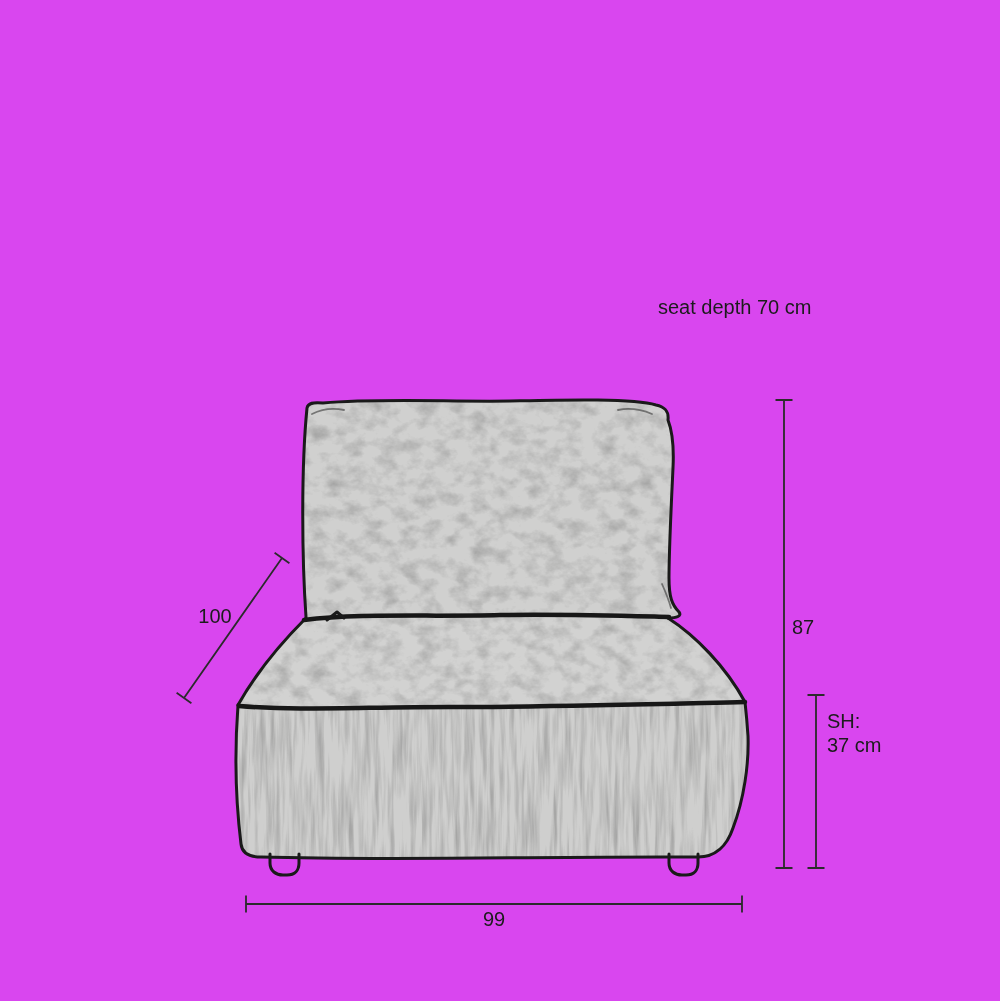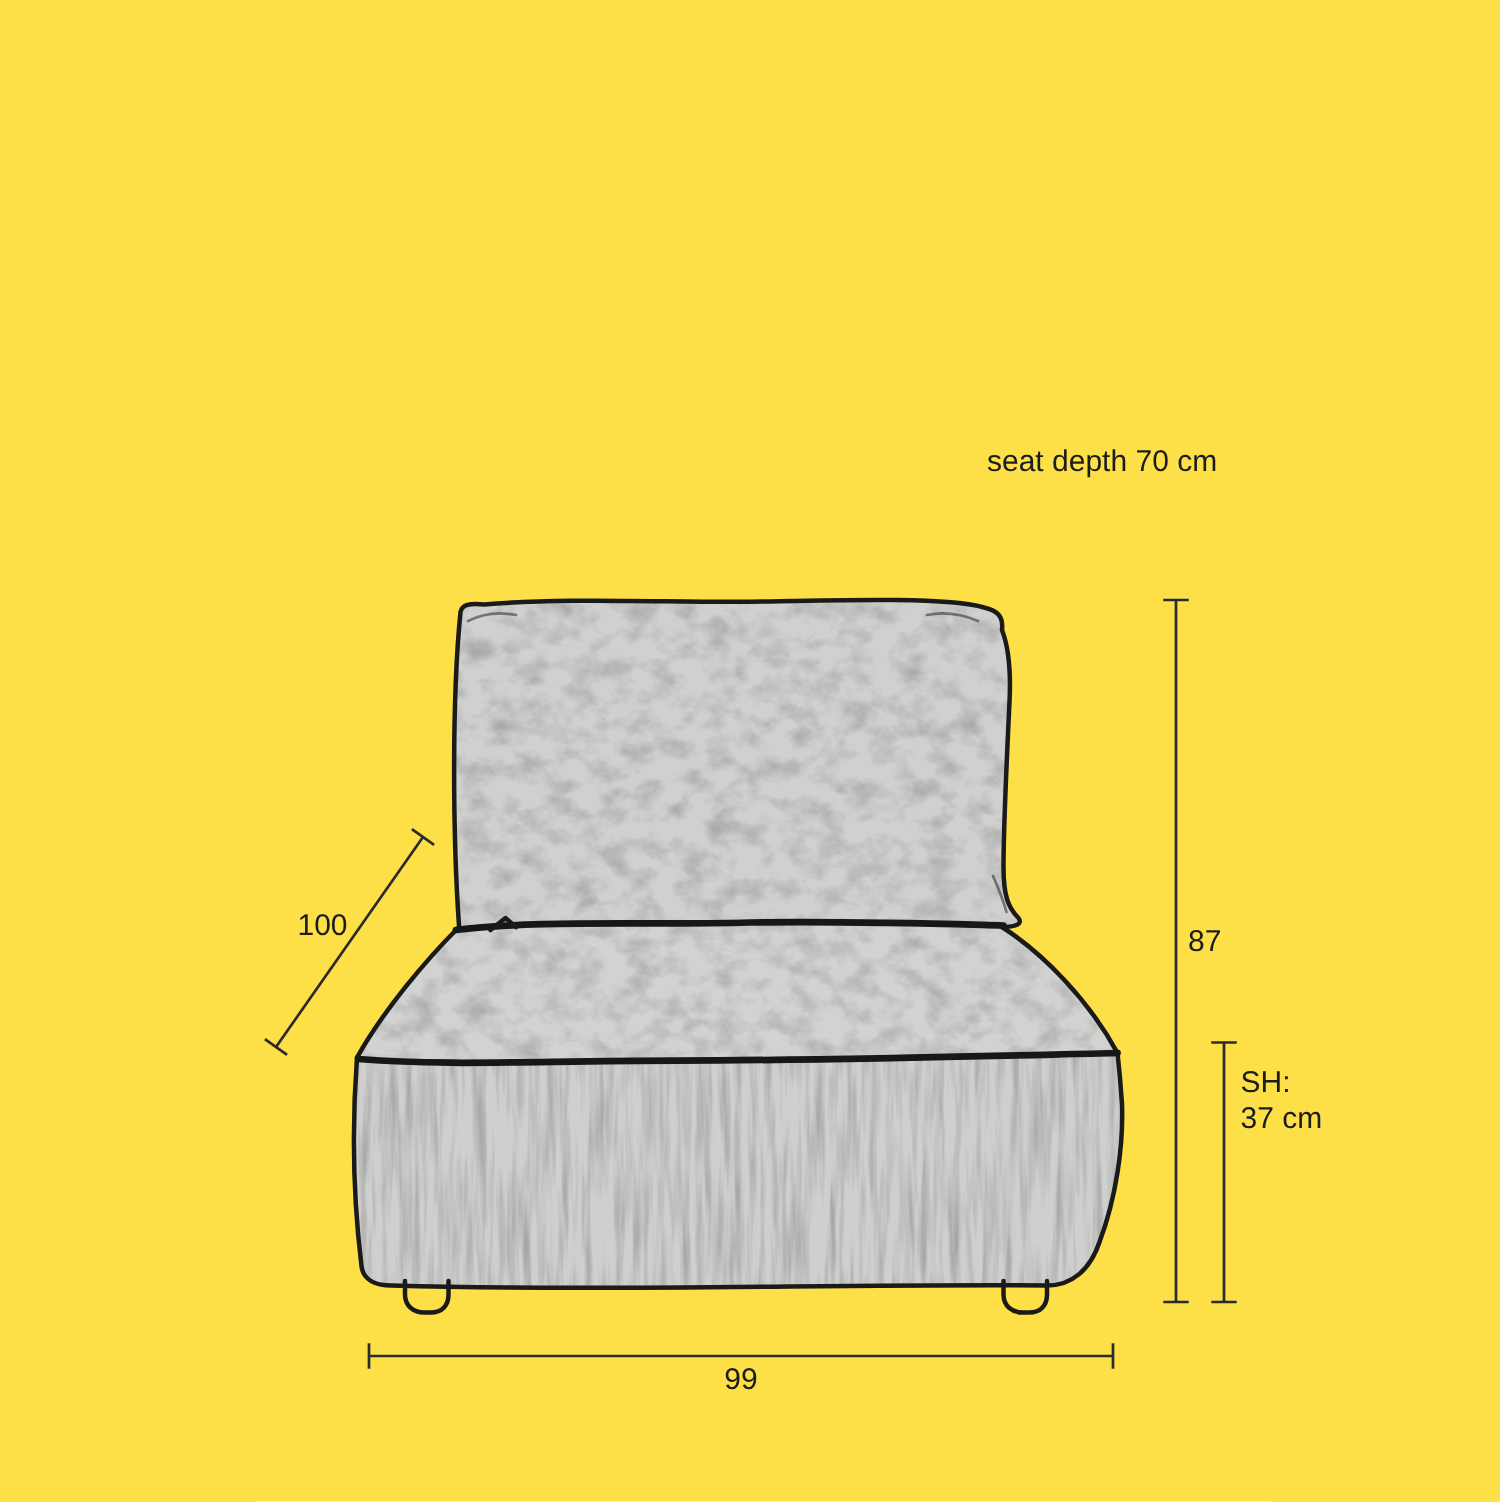--- a/index.html
+++ b/index.html
@@ -5,21 +5,21 @@
   html, body {
     margin: 0;
     padding: 0;
     background: #ffffff;
     font-family: "Liberation Sans", sans-serif;
   }
   .stage {
     position: relative;
     width: 1000px;
     height: 1001px;
-    background: #fde047;
+    background: #d946ef;
     overflow: hidden;
   }
   .stage svg {
     position: absolute;
     left: 0;
     top: 0;
     width: 100%;
     height: 100%;
     display: block;
   }

